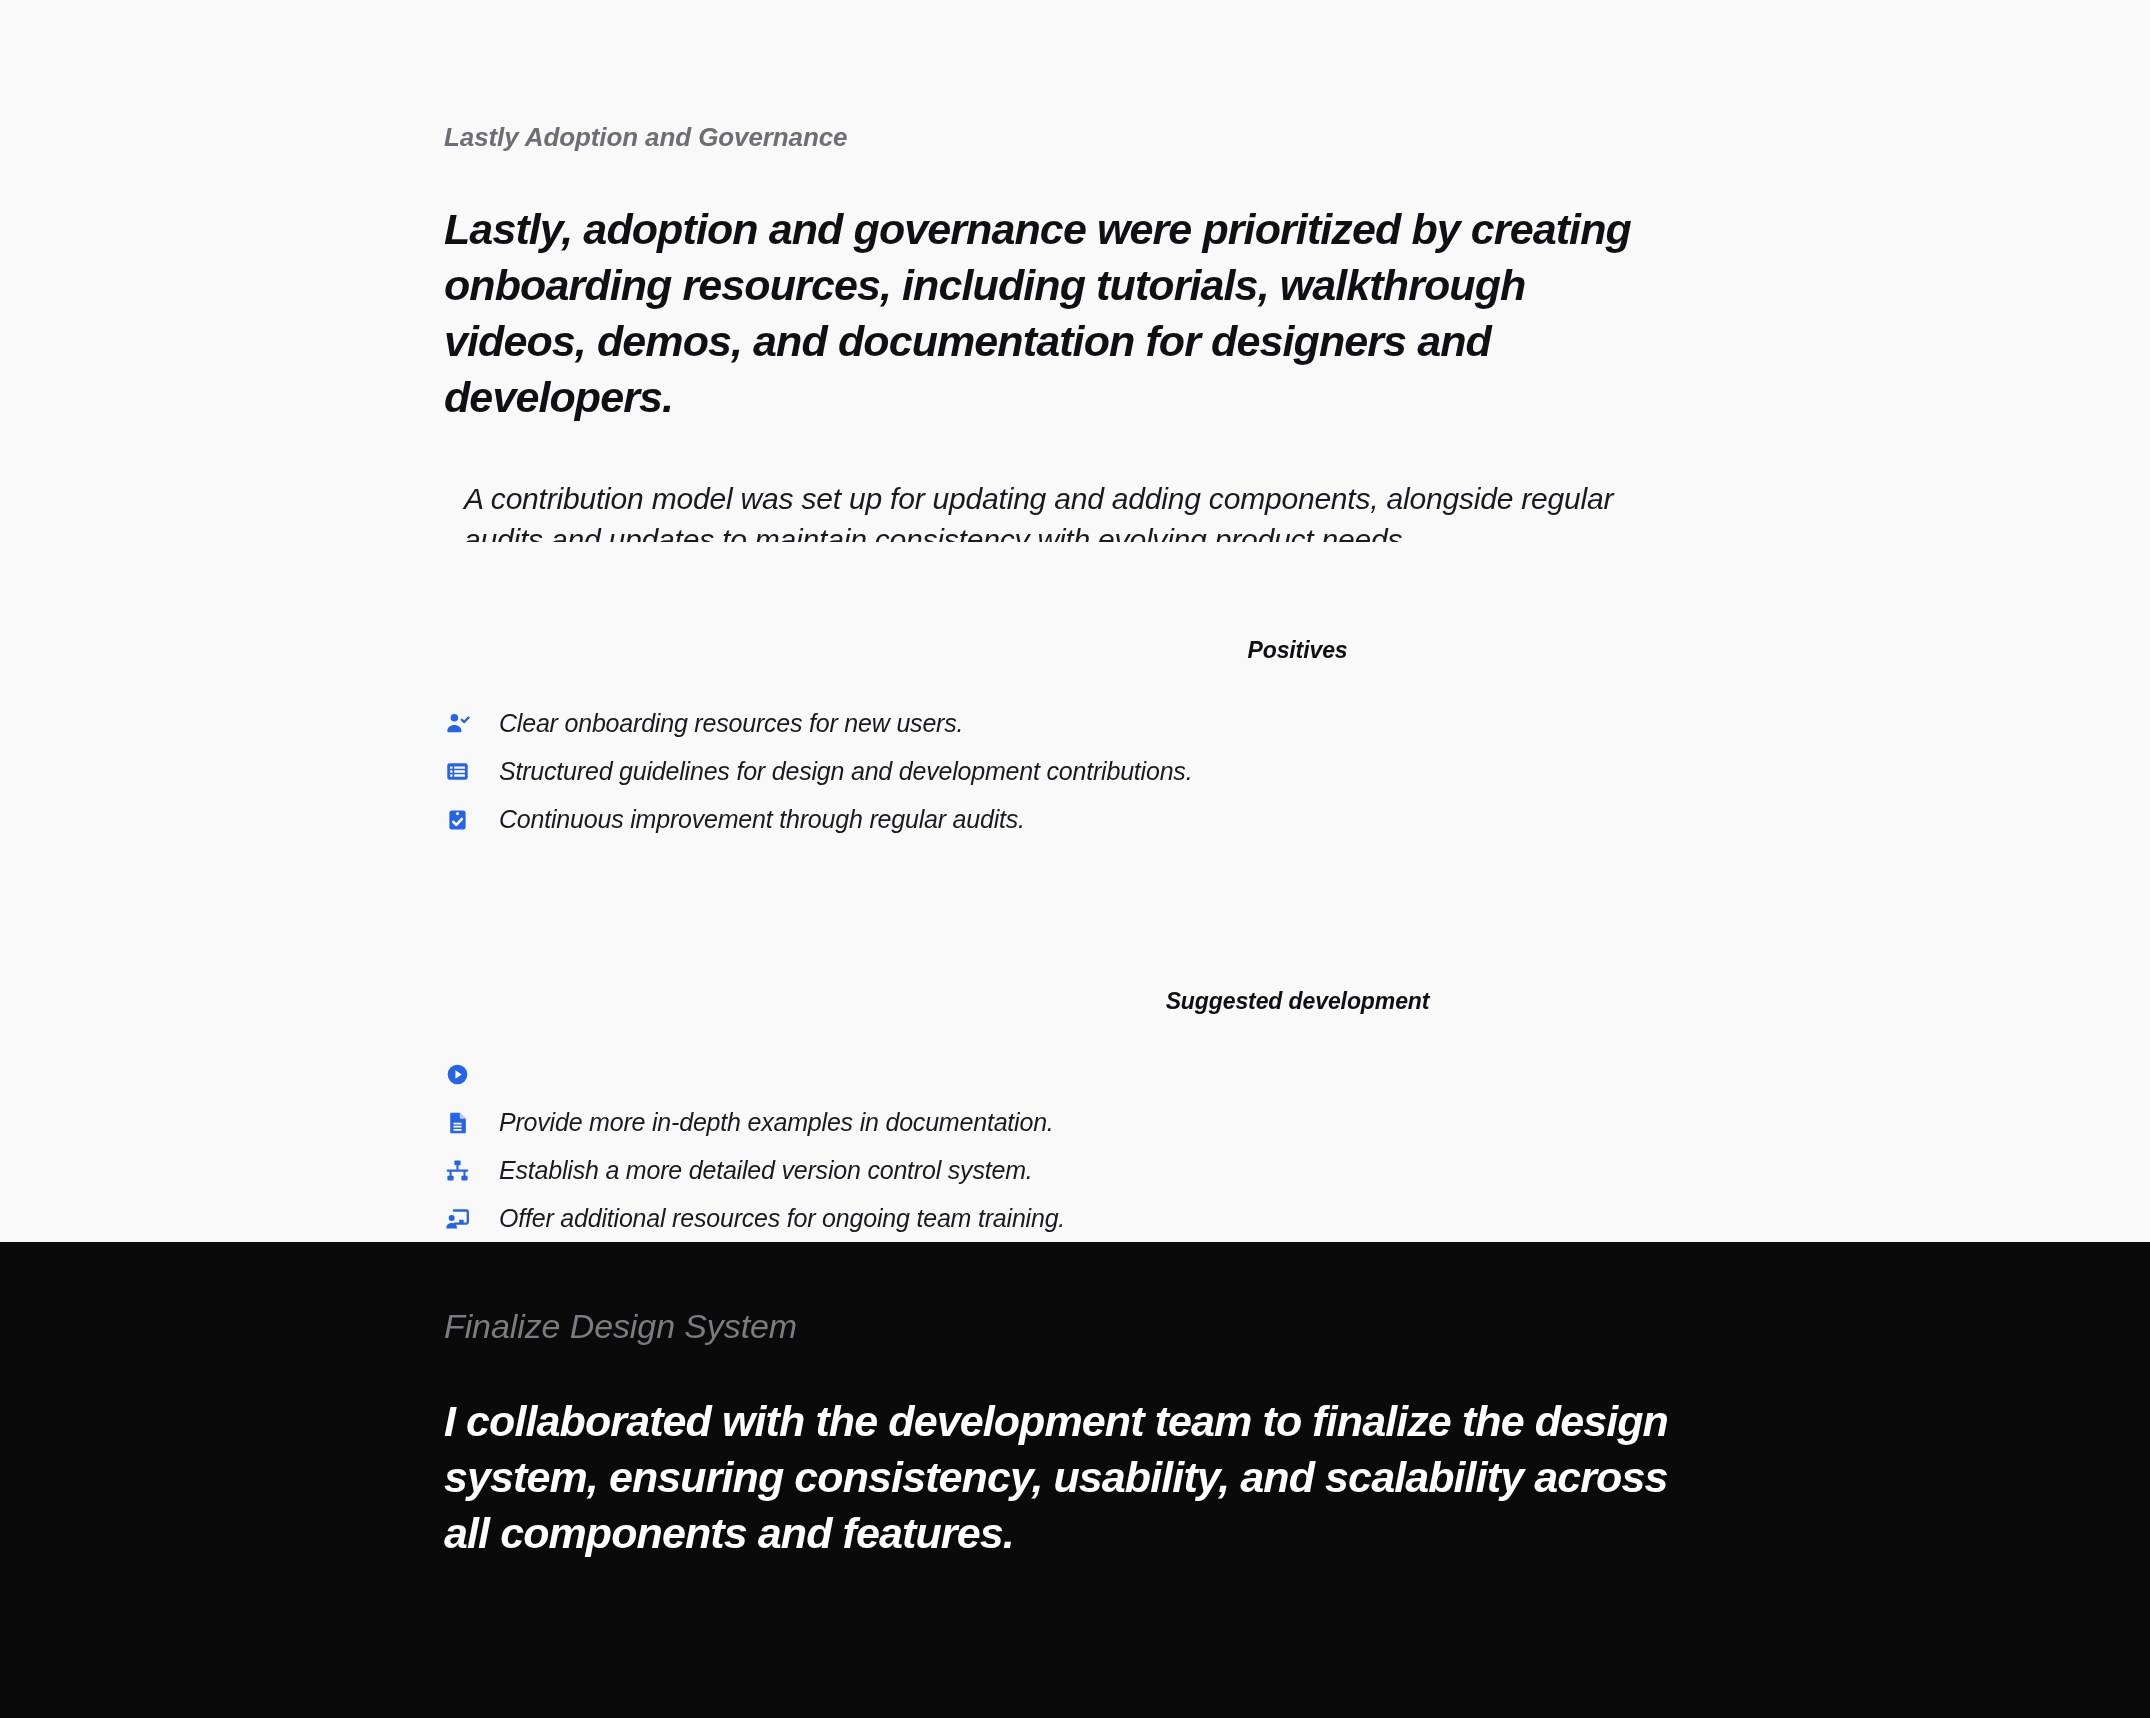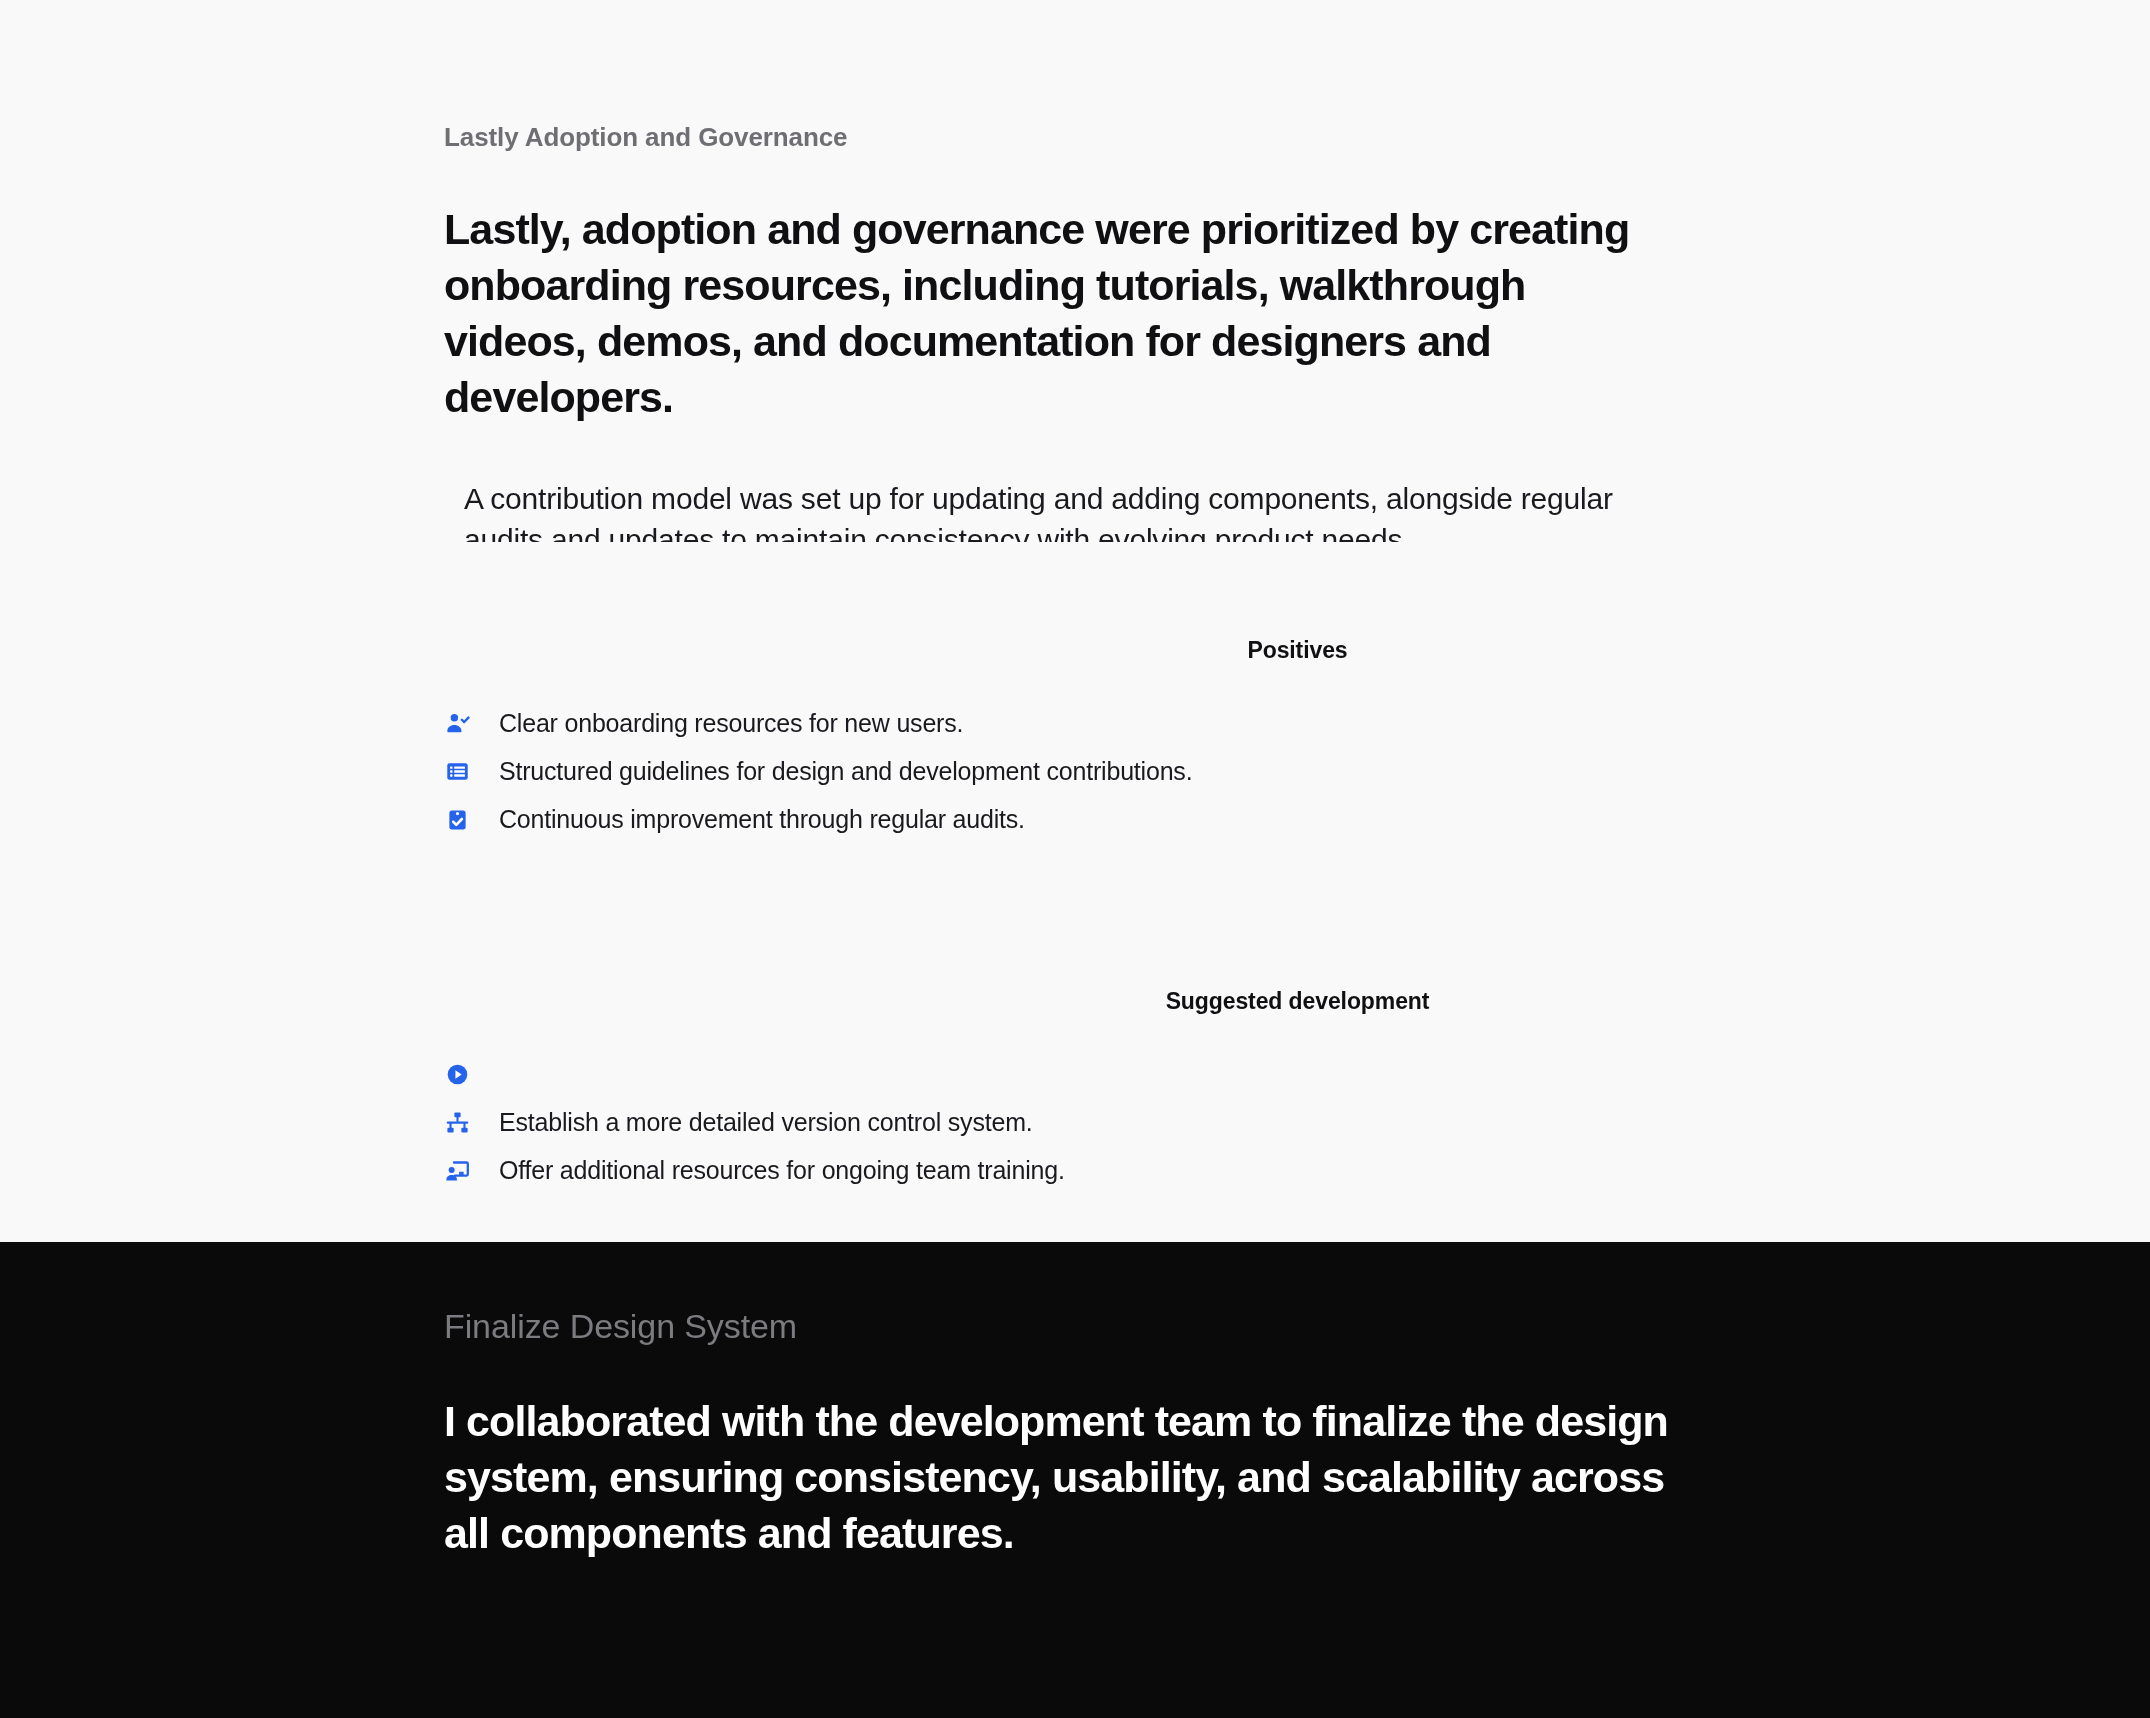--- a/index.html
+++ b/index.html
@@ -9,20 +9,21 @@
     height: 1719px;
     font-family: "Liberation Sans", sans-serif;
     background: #0a0a0a;
     overflow: hidden;
   }
 
   .page {
     width: 2151px;
     height: 1295px;
     position: relative;
+    font-style: italic;
   }
 
   
   .section-light {
     background: #f9f9fa;
     height: 1242px;
     width: 100%;
     position: relative;
   }
 
@@ -199,20 +200,32 @@
 
           <div class="list-item">
             <span class="list-icon">
               <svg viewBox="0 0 24 24" xmlns="http://www.w3.org/2000/svg">
                 <circle cx="12" cy="12" r="9.4" fill="#2563eb"></circle>
                 <path d="M10 7.9l6 4.1-6 4.1z" fill="#ffffff"></path>
               </svg>
             </span>
           </div>
 
+          <div class="list-item">
+            <span class="list-icon">
+              <svg viewBox="0 0 24 24" xmlns="http://www.w3.org/2000/svg">
+                <path d="M6 2.6h8.2L20 8.4v13c0 .6-.5 1-1 1H6c-.6 0-1-.4-1-1V3.6c0-.6.4-1 1-1z" fill="#2563eb"></path>
+                <path d="M14.2 2.6L20 8.4h-4.8c-.6 0-1-.4-1-1z" fill="#bcd0f7"></path>
+                <rect x="8" y="12.2" width="8" height="1.6" rx="0.6" fill="#ffffff"></rect>
+                <rect x="8" y="15.2" width="8" height="1.6" rx="0.6" fill="#ffffff"></rect>
+                <rect x="8" y="18.2" width="8" height="1.6" rx="0.6" fill="#ffffff"></rect>
+              </svg>
+            </span>
+            <span class="list-label">Provide more in-depth examples in documentation.</span>
+          </div>
 
           <div class="list-item">
             <span class="list-icon">
               <svg viewBox="0 0 24 24" xmlns="http://www.w3.org/2000/svg">
                 <rect x="9" y="2.3" width="6" height="4.6" rx="1" fill="#2563eb"></rect>
                 <rect x="2.3" y="17.1" width="6" height="4.6" rx="1" fill="#2563eb"></rect>
                 <rect x="15.7" y="17.1" width="6" height="4.6" rx="1" fill="#2563eb"></rect>
                 <path d="M12 6.9v3.3M2.6 12.1h18.8M5.3 12.1v5M18.7 12.1v5" stroke="#2563eb" stroke-width="2" stroke-linecap="round"></path>
               </svg>
             </span>

